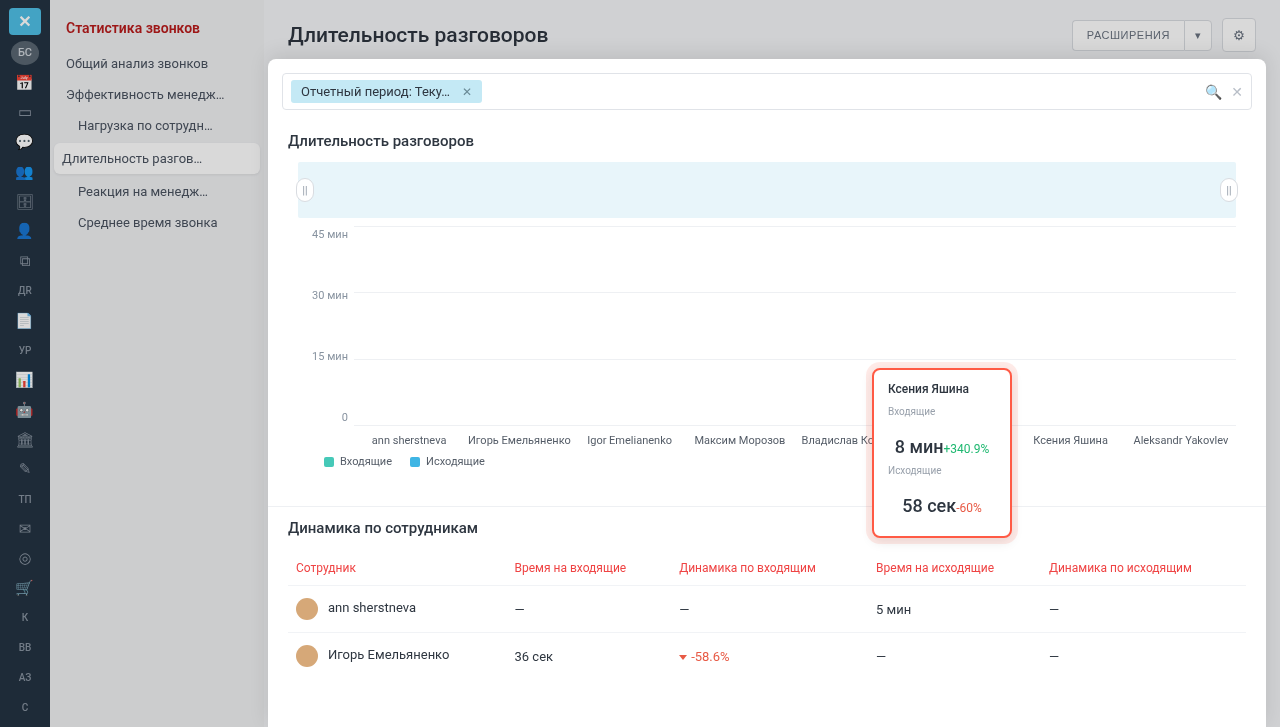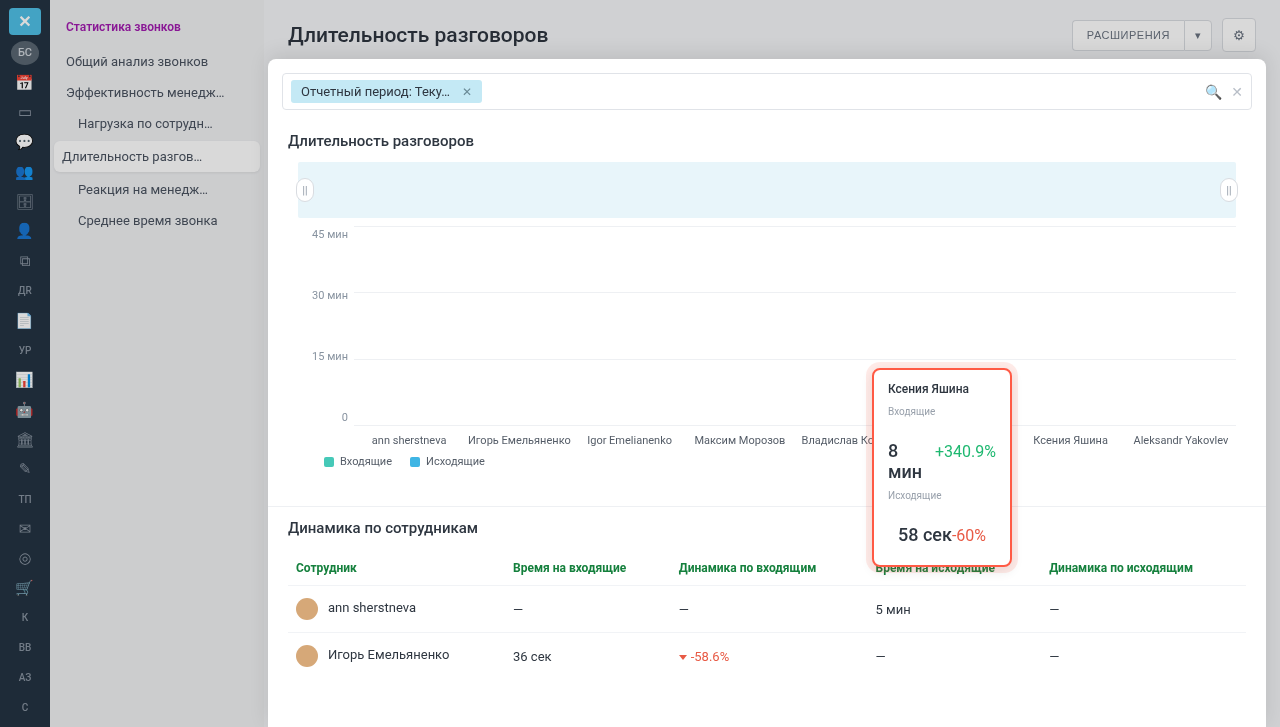--- a/index.html
+++ b/index.html
@@ -9,21 +9,21 @@
 
 
 .rail { width: 50px; background: #243342; display: flex; flex-direction: column; align-items: center; padding: 8px 0; gap: 6px; flex-shrink: 0; z-index: 0; }
 .rail .close-btn { width: 32px; height: 32px; border-radius: 4px; background: #4fc0e7; display: flex; align-items: center; justify-content: center; color: #fff; font-weight: bold; cursor: pointer; }
 .rail .avatar-r { width: 28px; height: 28px; border-radius: 50%; background: #5a6772; display: flex; align-items: center; justify-content: center; color: #cfd5db; font-size: 11px; font-weight: 500; }
 .rail .ic { width: 28px; height: 28px; display: flex; align-items: center; justify-content: center; color: #8893a0; font-size: 15px; cursor: pointer; }
 .rail .txt { font-size: 10px; color: #8893a0; text-transform: uppercase; font-weight: 500; }
 
 
 .sidebar { width: 214px; background: #f0f1f3; padding: 20px 0; flex-shrink: 0; z-index: 0; }
-.sidebar h2 { font-size: 12px; font-weight: 600; padding: 0 16px 12px; color: #a21caf; }
+.sidebar h2 { font-size: 14px; font-weight: 600; padding: 0 16px 12px; color: #b91c1c; }
 .side-item { padding: 8px 16px; font-size: 13px; color: #4a5360; cursor: pointer; white-space: nowrap; overflow: hidden; text-overflow: ellipsis; }
 .side-sub { padding-left: 28px; }
 .side-item.active-wrap { background: #fff; margin: 2px 4px; border-radius: 6px; padding: 8px; box-shadow: 0 1px 3px rgba(0,0,0,0.08); position: relative; z-index: 3; }
 
 
 .main { flex: 1; display: flex; flex-direction: column; min-width: 0; }
 .topbar { display: flex; align-items: center; justify-content: space-between; padding: 18px 24px 12px; }
 .topbar h1 { font-size: 21px; font-weight: 500; color: #2e3640; }
 .top-actions { display: flex; gap: 10px; align-items: center; }
 .btn-o { background: #fff; border: 1px solid #d9dce1; padding: 8px 14px; border-radius: 4px; font-size: 11px; color: #6a7380; cursor: pointer; letter-spacing: 0.5px; font-weight: 500; }
@@ -70,29 +70,29 @@
 .legend { display: flex; gap: 18px; margin: 8px 10px 0 36px; font-size: 11px; color: #555d68; }
 .legend .li { display: flex; align-items: center; gap: 6px; }
 .legend .sw { width: 10px; height: 10px; border-radius: 2px; }
 
 
 .tooltip { position: absolute; top: 368px; left: 872px; width: 140px; background: #fff; border: 2px solid #ff5a45; border-radius: 8px; padding: 12px 14px; box-shadow: 0 0 0 6px rgba(255,90,69,0.12), 0 4px 12px rgba(0,0,0,0.1); z-index: 5; }
 .tooltip .tt-name { font-size: 12px; font-weight: 500; color: #2e3640; margin-bottom: 10px; }
 .tooltip .tt-lbl { font-size: 10px; color: #98a0ab; margin-bottom: 2px; }
 .tooltip .tt-row { display: flex; justify-content: center; align-items: baseline; margin-bottom: 8px; }
 .tooltip .tt-val { font-size: 18px; font-weight: 500; color: #2e3640; }
-.tooltip .tt-pct { font-size: 16px; margin-top: 23px; }
+.tooltip .tt-pct { font-size: 12px; margin-top: 23px; }
 .tooltip .pos { color: #1eb870; }
 .tooltip .neg { color: #e85a45; }
 
 
 .tbl { padding: 12px 20px 0; border-top: 1px solid #eef0f3; margin-top: 18px; }
 .tbl h3 { font-size: 15px; font-weight: 500; margin-bottom: 14px; }
 table { width: 100%; border-collapse: collapse; }
-th { text-align: left; font-size: 12px; font-weight: 700; color: #15803d; padding: 10px 8px; }
+th { text-align: left; font-size: 12px; font-weight: 400; color: #ef4444; padding: 10px 8px; }
 td { font-size: 13px; color: #2e3640; padding: 12px 8px; border-top: 1px solid #f1f3f6; }
 td .av { width: 22px; height: 22px; border-radius: 50%; background: #d6a878; display: inline-block; vertical-align: middle; margin-right: 10px; }
 .neg-txt { color: #e85a45; }
 .tri { display: inline-block; width: 0; height: 0; border-left: 4px solid transparent; border-right: 4px solid transparent; border-top: 5px solid #e85a45; margin-right: 4px; vertical-align: middle; }
 </style>
 </head>
 <body>
 
 <div class="app">
   <div class="overlay"></div>

